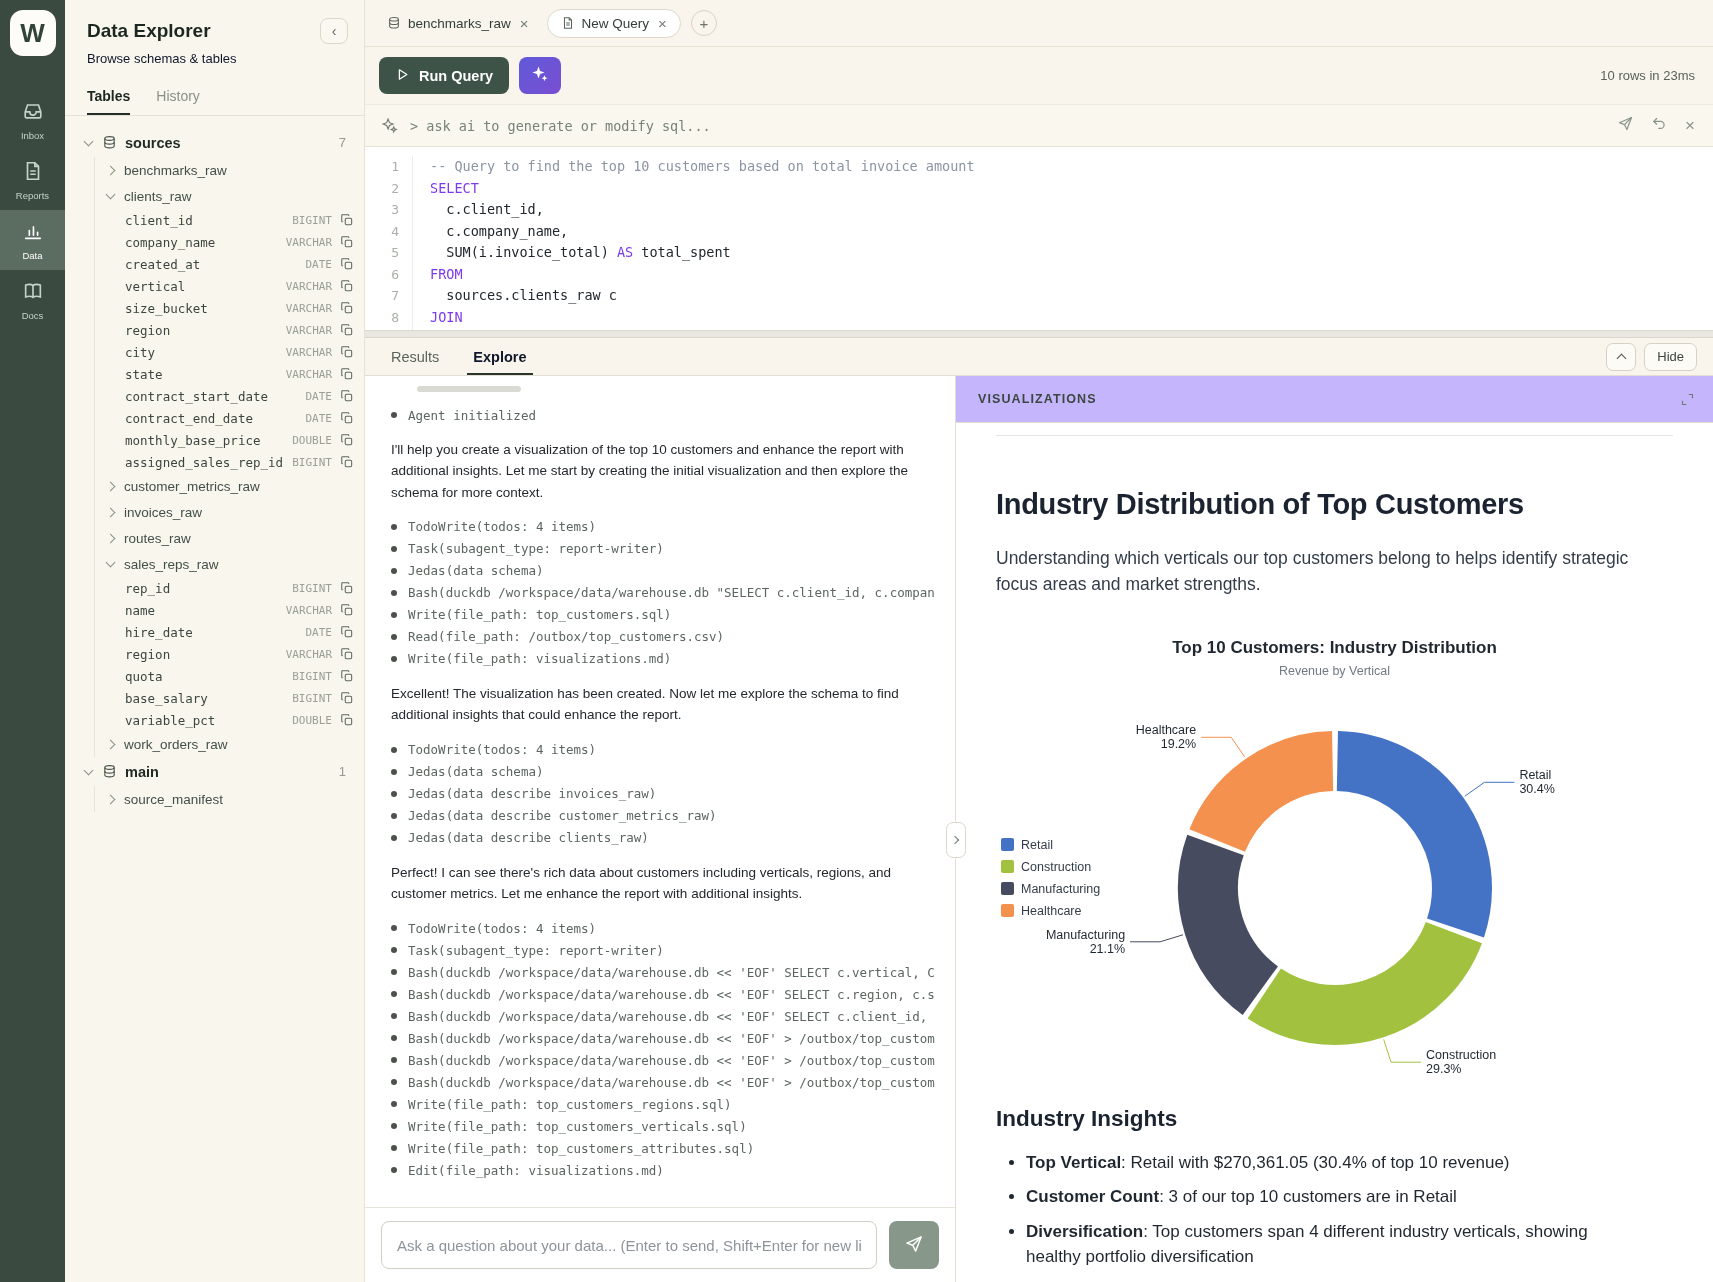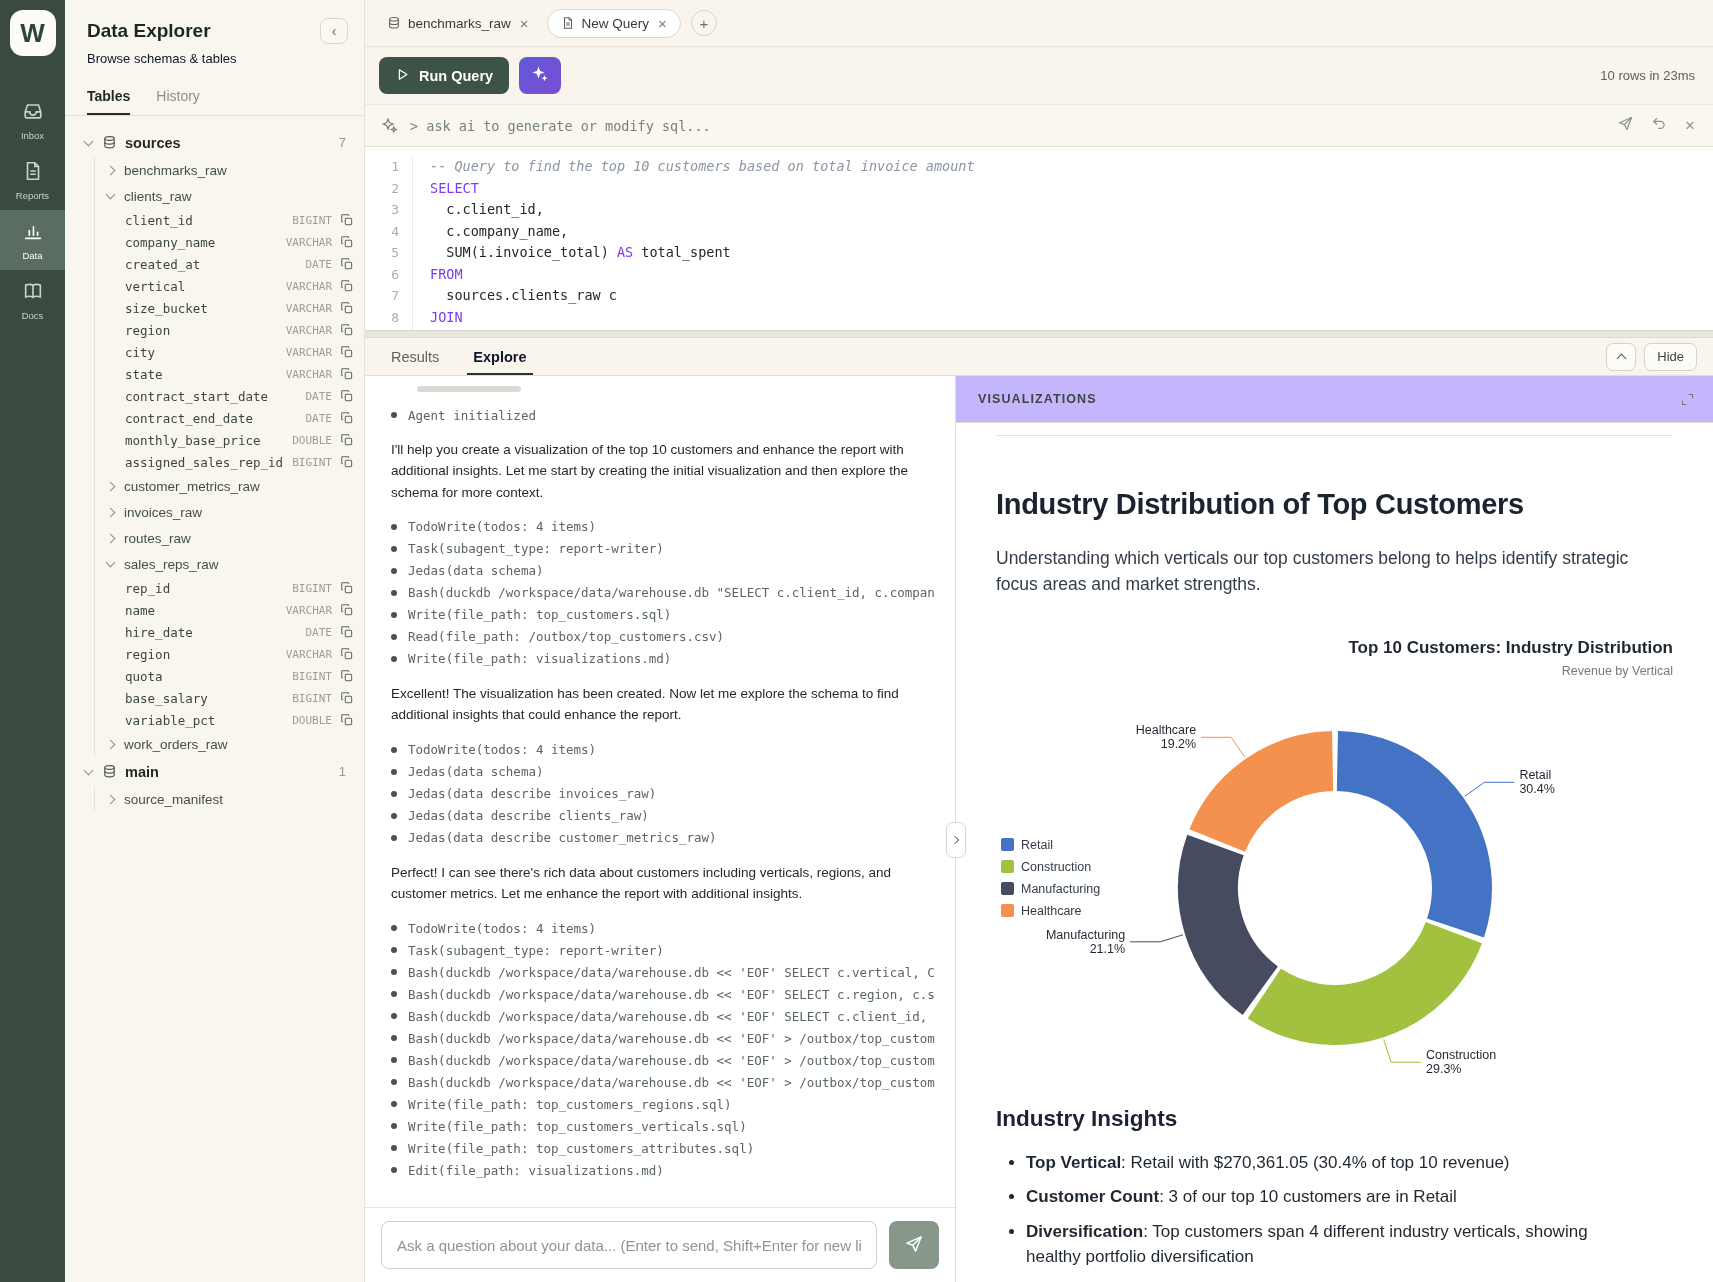--- a/index.html
+++ b/index.html
@@ -86,21 +86,21 @@
   .aibar .right-ics svg { width:17px; height:17px; }
   .aibar .x-ic { font-size:17px; line-height:1; cursor:pointer; }
 
   .editor { height:183px; background:#fff; display:flex; padding-top:9px; overflow:hidden; }
   .gutter { width:48px; text-align:right; padding-right:13px; color:#a9b0a8;
             font-family:"DejaVu Sans Mono", monospace; font-size:13px; line-height:21.5px;
             border-right:1px solid #ececec; flex:none; }
   .codebox { padding-left:17px; font-family:"DejaVu Sans Mono", monospace; font-size:13.5px;
              line-height:21.5px; white-space:pre; color:#21272e; flex:1; }
   .tok-kw { color:#7c3aed; }
-  .tok-com { color:#8b95a3; font-style:italic; }
+  .tok-com { color:#8b95a3; }
   .tok-id { color:#21272e; }
 
   .resize-strip { height:8px; background:#e9e7df; border-top:1px solid #dbd8cd; border-bottom:1px solid #dbd8cd; cursor:row-resize; }
 
   .resultsbar { height:38px; background:#f9f5ec; border-bottom:1px solid #e3ded1; display:flex;
                 align-items:center; padding:0 16px 0 26px; gap:34px; }
   .rtab { font-size:14.5px; color:#5a645c; cursor:pointer; position:relative; height:100%;
           display:flex; align-items:center; }
   .rtab.active { color:#0f172a; font-weight:700; }
   .rtab.active::after { content:""; position:absolute; left:-6px; right:-6px; bottom:0;
@@ -140,21 +140,21 @@
   .vizpane { flex:1; background:#fff; display:flex; flex-direction:column; min-width:0; overflow:hidden; }
   .vizhead { height:47px; background:#c4b5fd; border-bottom:1px solid #e3ded1; display:flex;
              align-items:center; padding:0 18px 0 22px; flex:none; }
   .vizhead .vh-title { font-size:12.5px; font-weight:600; letter-spacing:1.1px; color:#3c4741; }
   .expand-ic { margin-left:auto; width:15px; height:15px; color:#6f7a71; cursor:pointer; }
   .expand-ic svg { width:100%; height:100%; }
   .vizbody { flex:1; padding:0 40px; overflow:hidden; }
   .viz-hr { border:none; border-top:1px solid #e4e4e1; margin-top:12px; }
   .report-title { margin-top:52px; font-size:29px; font-weight:800; color:#1b2330; letter-spacing:-0.3px; }
   .report-intro { margin-top:24px; font-size:17.5px; line-height:1.5; color:#333d49; max-width:650px; }
-  .chart-wrap { margin-top:40px; text-align:right; }
+  .chart-wrap { margin-top:40px; text-align:center; }
   .chart-title { font-size:17px; font-weight:700; color:#1f2730; }
   .chart-sub { margin-top:6px; font-size:12.5px; color:#707a84; }
   .chart-wrap svg { margin-top:2px; }
   .insights-title { font-size:22.5px; font-weight:800; color:#1b2330; margin-top:4px; }
   .insights-list { margin:18px 0 0 0; padding-left:30px; }
   .insights-list li { font-size:17px; line-height:1.5; color:#1f2730; margin-bottom:9px; max-width:620px; }
   .insights-list li b { font-weight:700; }
 </style>
 </head>
 <body>
@@ -549,25 +549,25 @@
               <div class="log-tool">
                 <span class="bullet"></span>
                 <span class="log-text">Jedas(data schema)</span>
               </div>
               <div class="log-tool">
                 <span class="bullet"></span>
                 <span class="log-text">Jedas(data describe invoices_raw)</span>
               </div>
               <div class="log-tool">
                 <span class="bullet"></span>
+                <span class="log-text">Jedas(data describe customer_metrics_raw)</span>
+              </div>
+              <div class="log-tool">
+                <span class="bullet"></span>
                 <span class="log-text">Jedas(data describe clients_raw)</span>
-              </div>
-              <div class="log-tool">
-                <span class="bullet"></span>
-                <span class="log-text">Jedas(data describe customer_metrics_raw)</span>
               </div>
               <p class="log-msg">Perfect! I can see there's rich data about customers including verticals, regions, and customer metrics. Let me enhance the report with additional insights.</p>
               <div class="log-tool">
                 <span class="bullet"></span>
                 <span class="log-text">TodoWrite(todos: 4 items)</span>
               </div>
               <div class="log-tool">
                 <span class="bullet"></span>
                 <span class="log-text">Task(subagent_type: report-writer)</span>
               </div>

